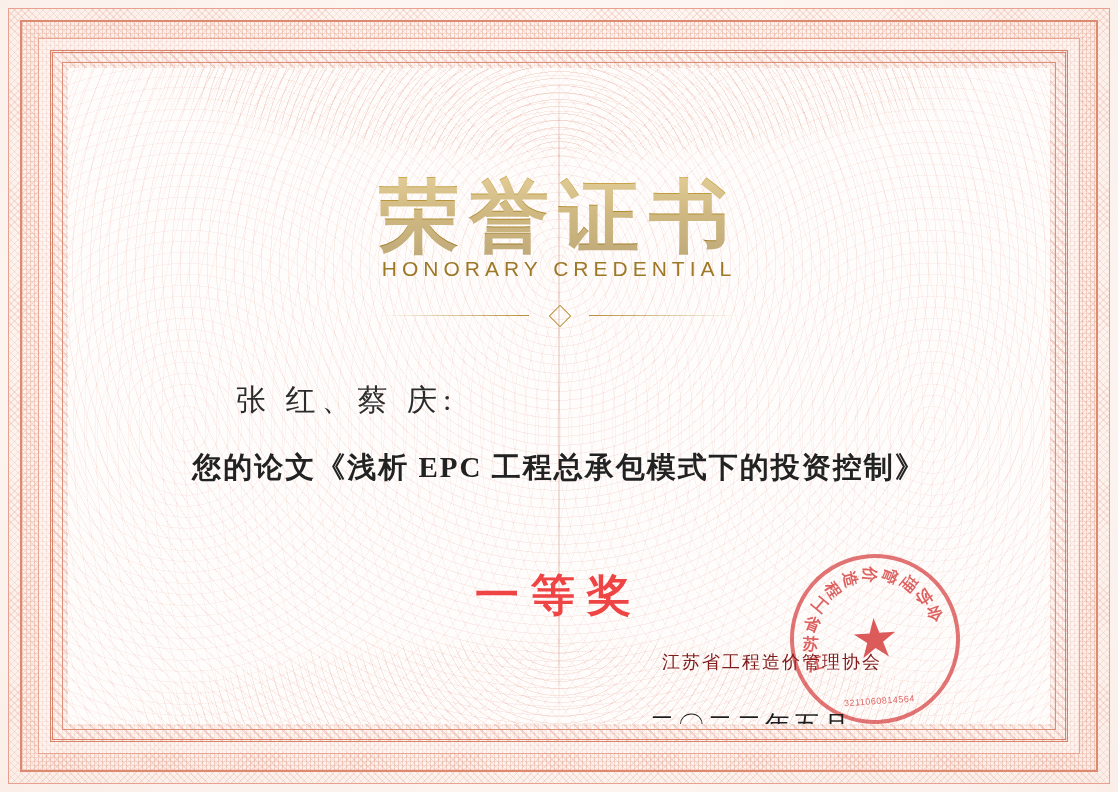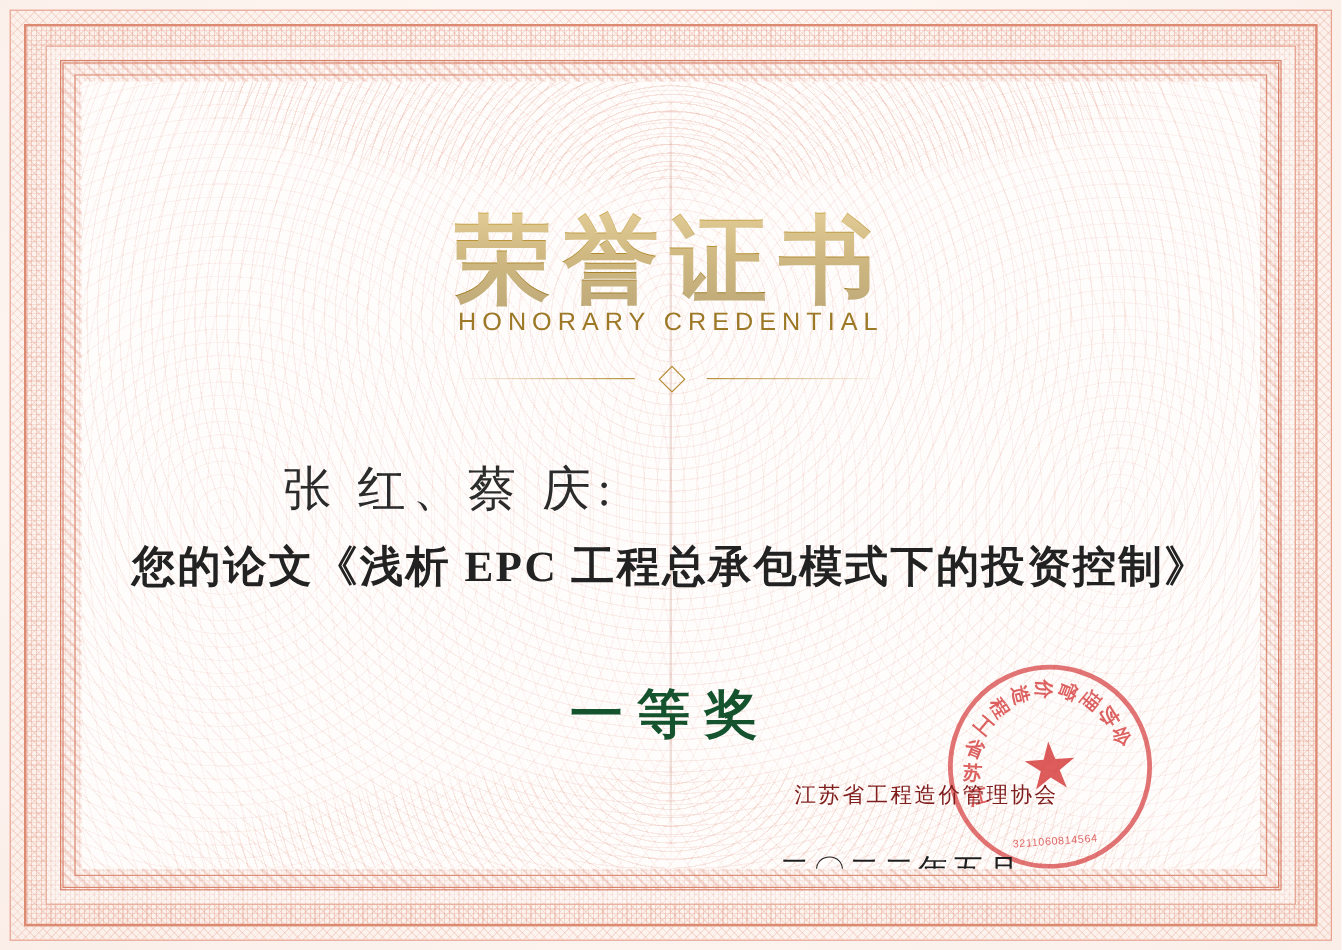--- a/index.html
+++ b/index.html
@@ -214,48 +214,48 @@
     margin-left: -7px;
     border: 1px solid #b58f3a;
     transform: rotate(45deg);
   }
 
   .salutation {
     position: absolute;
     top: 312px;
     left: 168px;
     font-family: "Liberation Serif", serif;
-    font-size: 40px;
+    font-size: 30px;
     letter-spacing: 6px;
     color: #2b2b2b;
   }
 
   .body-line {
     position: absolute;
     left: 0; right: 0;
     text-align: center;
     font-family: "Liberation Serif", serif;
-    font-size: 36px;
+    font-size: 29px;
     letter-spacing: 2px;
     color: #222222;
     font-weight: bold;
   }
   .body-line-1 { top: 380px; }
   .body-line-2 { top: 436px; }
 
   .award-level {
     position: absolute;
     top: 498px;
     left: 0; right: 0;
     text-align: center;
     font-family: "Liberation Serif", serif;
     font-size: 44px;
     font-weight: bold;
     letter-spacing: 12px;
-    color: #14532d;
+    color: #ef4444;
   }
 
   .issuer {
     position: absolute;
     top: 582px;
     right: 168px;
     font-family: "Liberation Serif", serif;
     font-size: 18px;
     letter-spacing: 2px;
     color: #7f1d1d;

